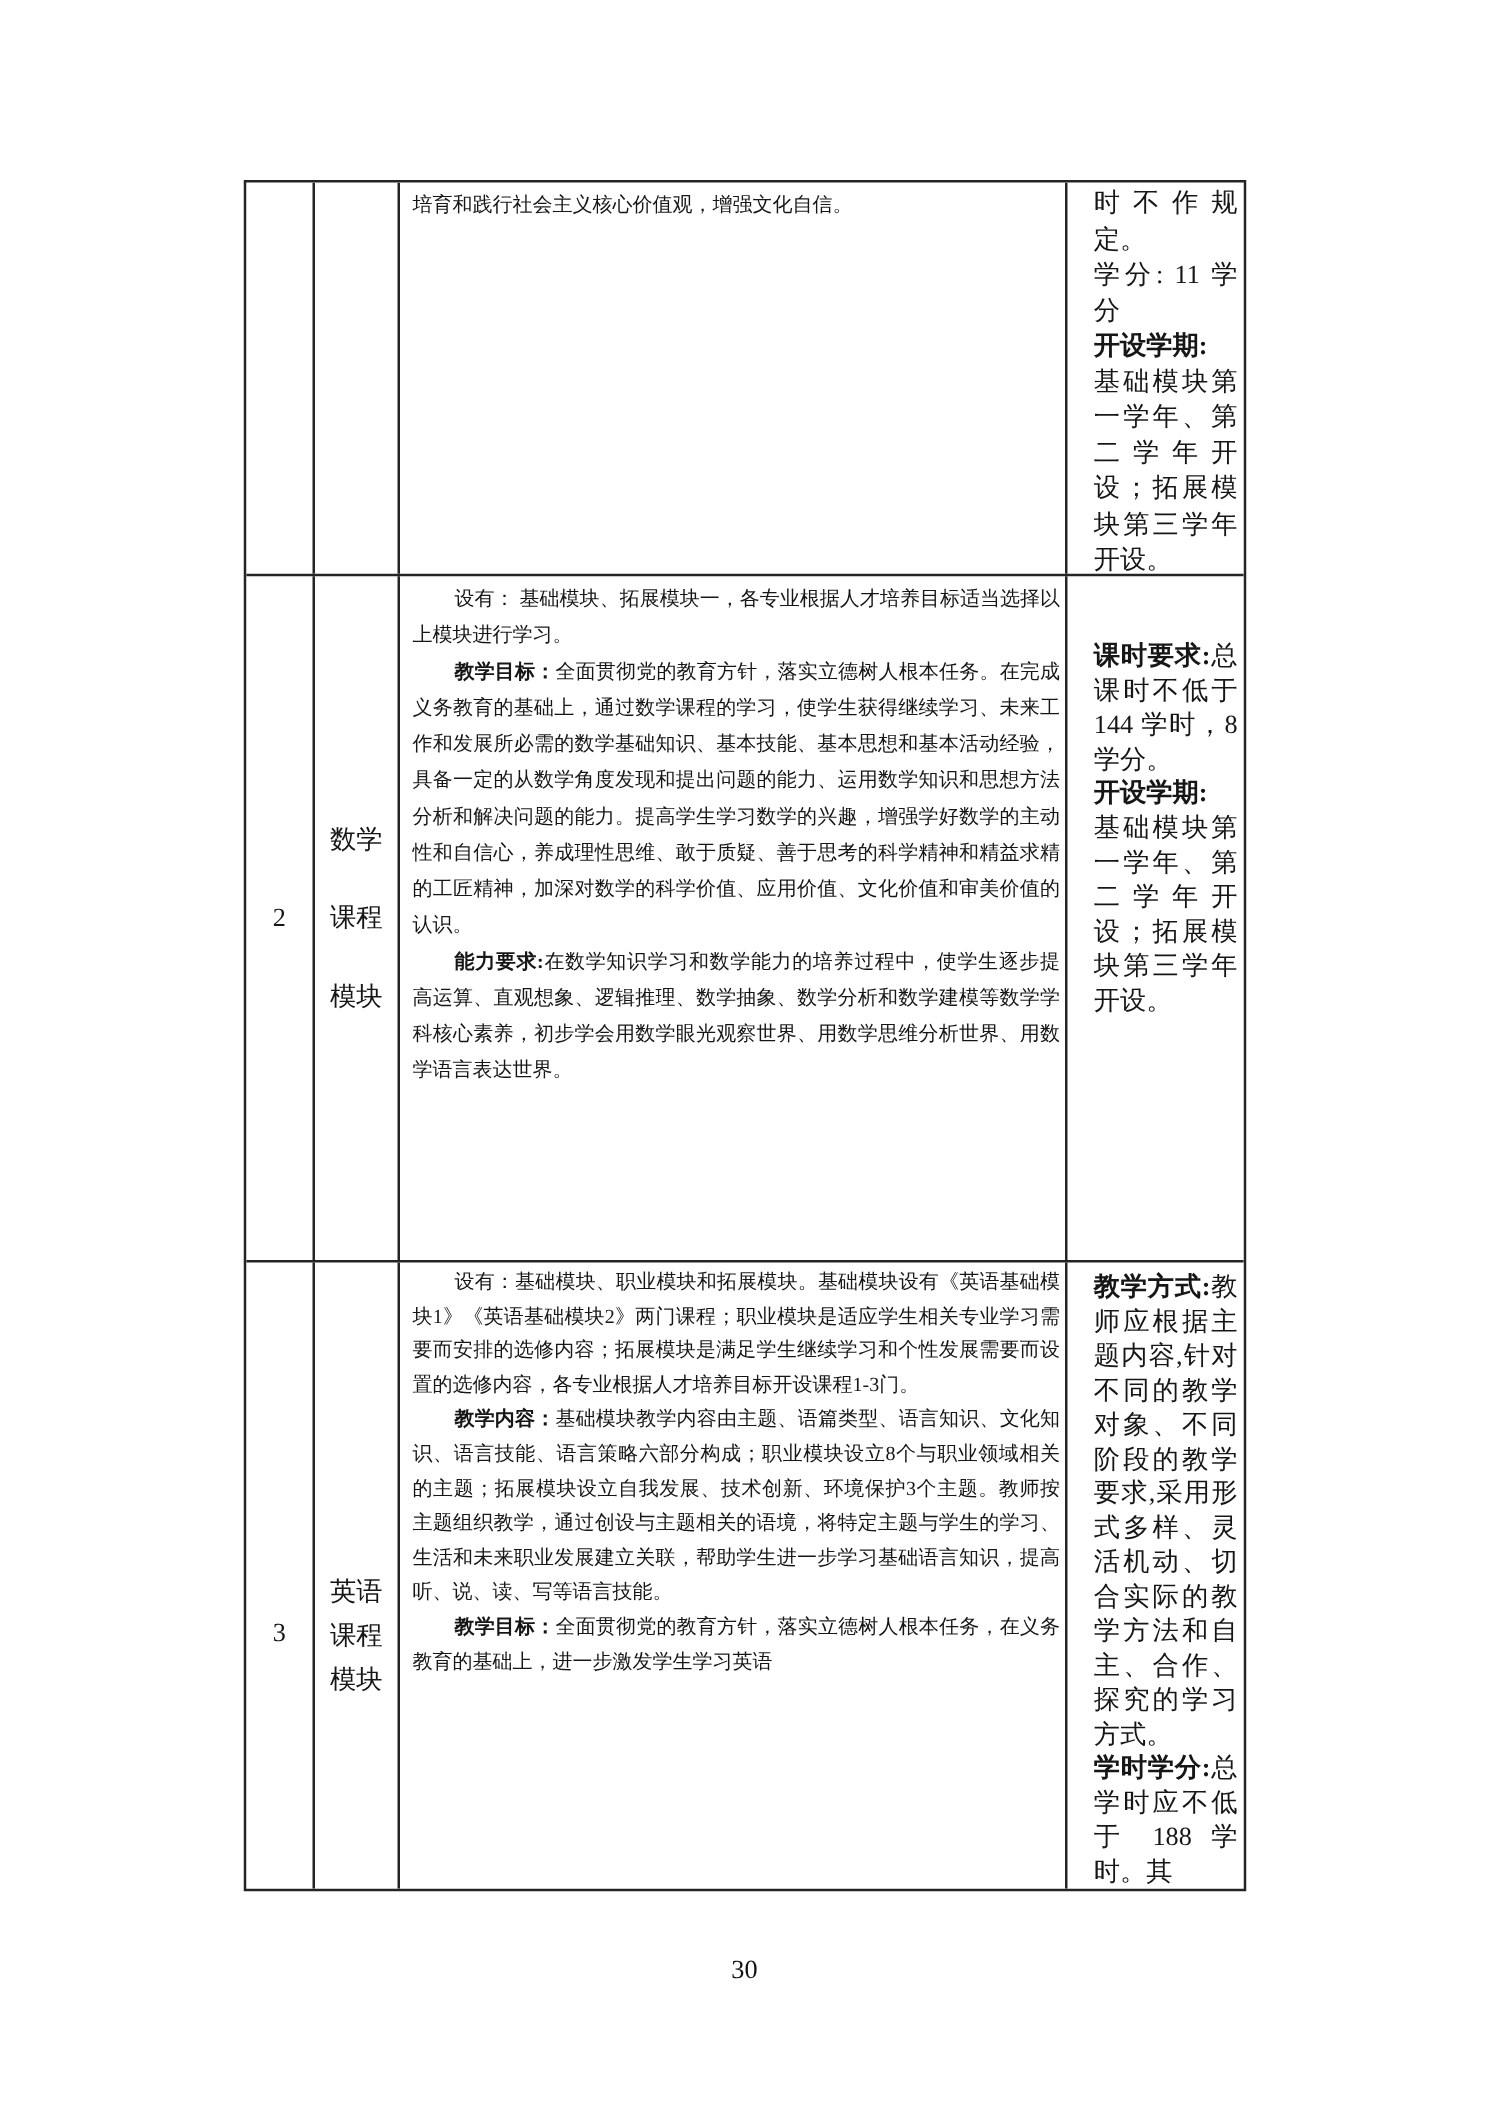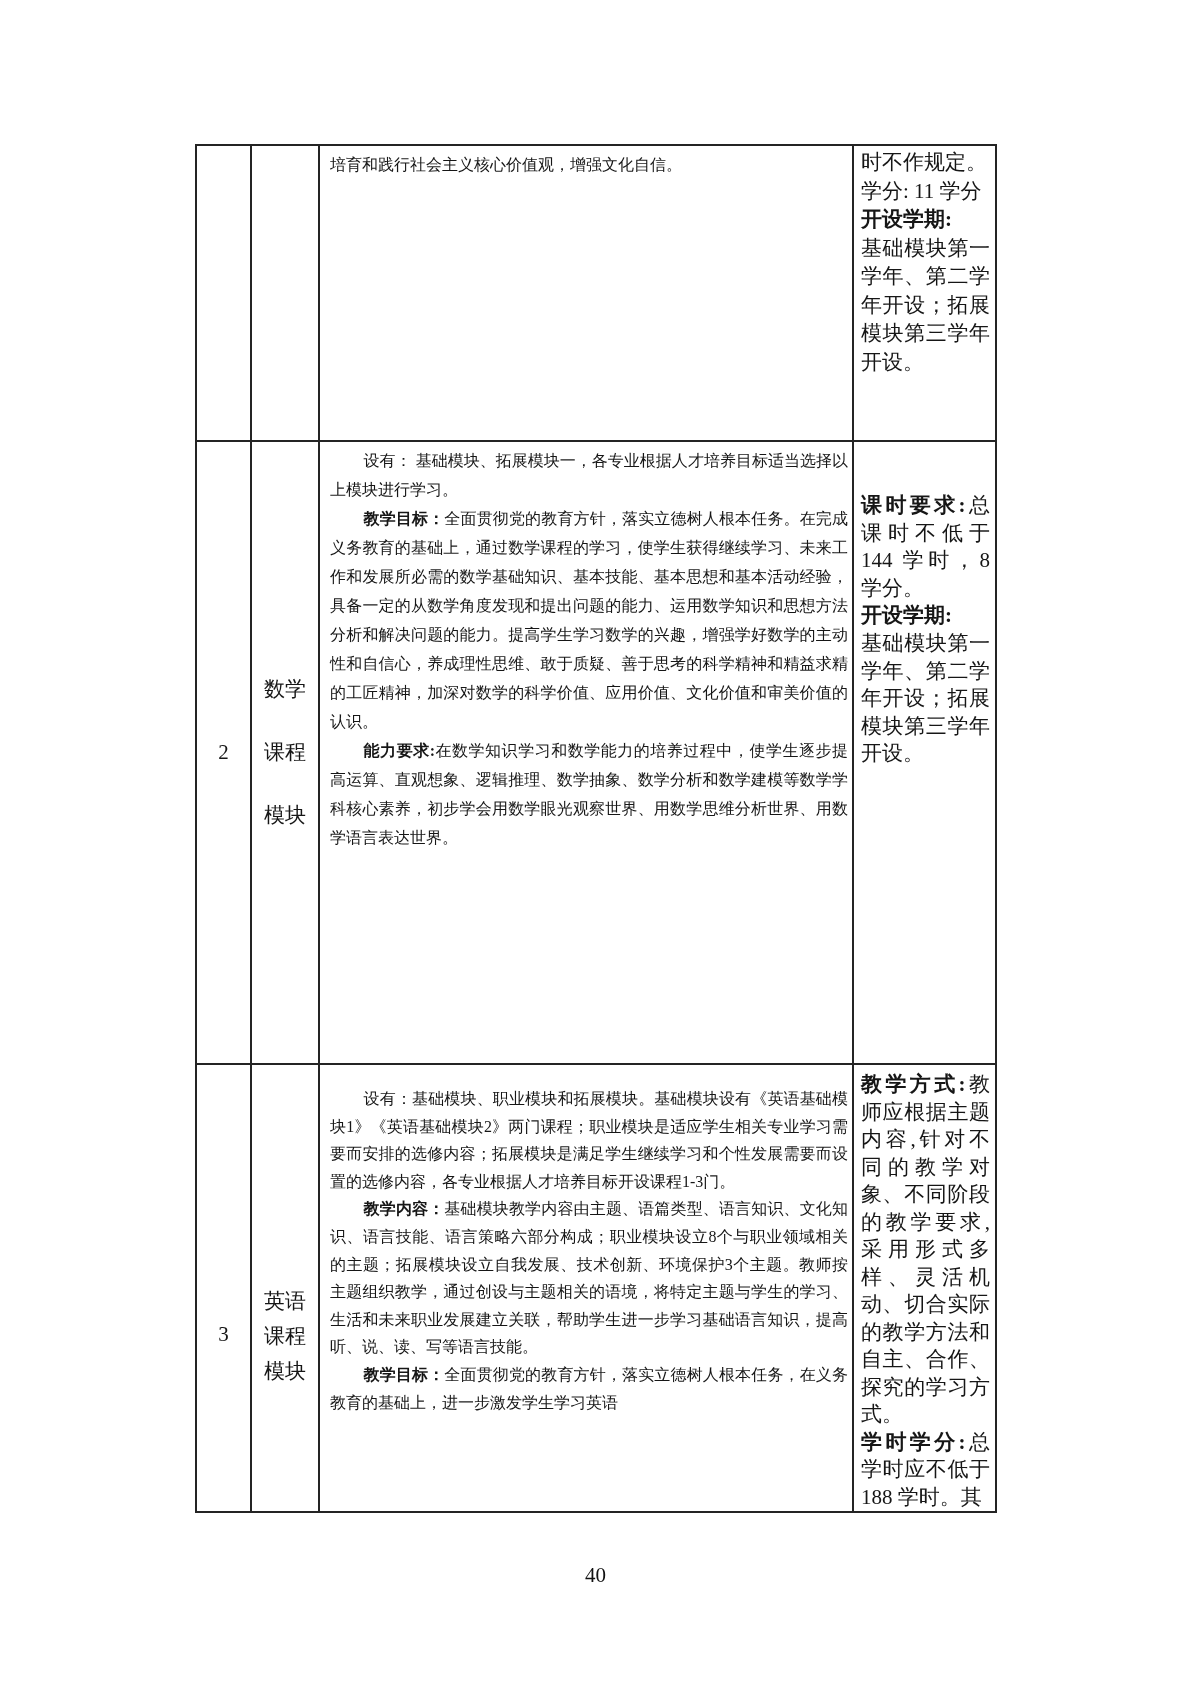--- a/index.html
+++ b/index.html
@@ -38,24 +38,24 @@
   .r2 .name-line { line-height:63px; }
   .r3 .name-line { line-height:35px; }
   .r3 .name-block { transform:translateY(48px); }
   .r3 .num-value { transform:translateY(46px); }
   .c-main {
     width:534px; border-right:2px solid #242424;
     padding:4px 4px 0 10px;
     font-size:16px; line-height:29px;
     text-align:justify;
   }
-  .r3 .c-main { line-height:27.6px; padding-top:20px; }
+  .r3 .c-main { line-height:27.6px; padding-top:2px; }
   .c-note {
     flex:1;
-    padding:2px 5px 0 7px;
+    padding:2px 5px 0 21px;
     font-size:21px; line-height:28.5px;
     text-align:justify;
   }
   .r2 .c-note { padding-top:50px; line-height:27.6px; }
   .r3 .c-note { padding-top:6px; line-height:27.5px; }
   p { margin:0; }
   .indent { text-indent:2.1em; }
   b { font-weight:700; }
   .page-num {
     position:absolute; left:0; right:0; top:1563px;
@@ -125,13 +125,13 @@
       <p class="indent"><b>教学目标：</b><span>全面贯彻党的教育方针，落实立德树人根本任务，在义务教育的基础上，进一步激发学生学习英语</span></p>
     </div>
     <div class="cell c-note">
       <p><b>教学方式:</b><span>教师应根据主题内容,针对不同的教学对象、不同阶段的教学要求,采用形式多样、灵活机动、切合实际的教学方法和自主、合作、探究的学习方式。</span></p>
       <p><b>学时学分:</b><span>总学时应不低于 188 学时。其</span></p>
     </div>
   </div>
 
 </div>
 
-<div class="page-num">40</div>
+<div class="page-num">30</div>
 
 </body></html>

